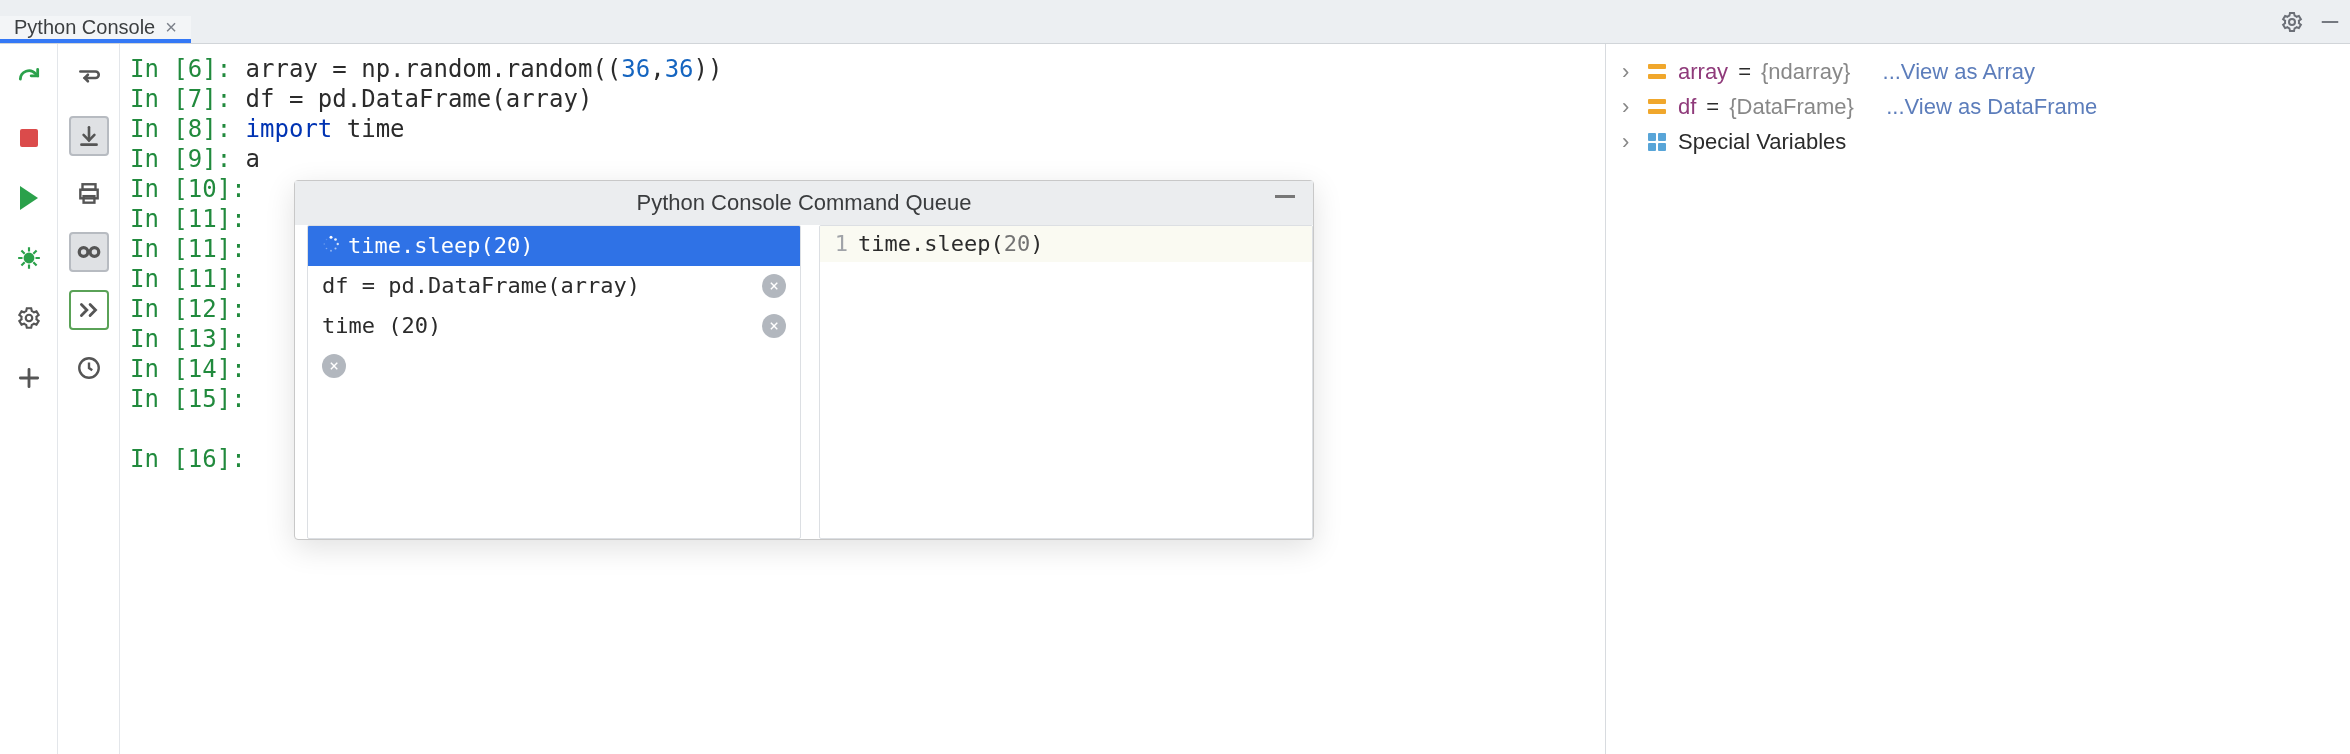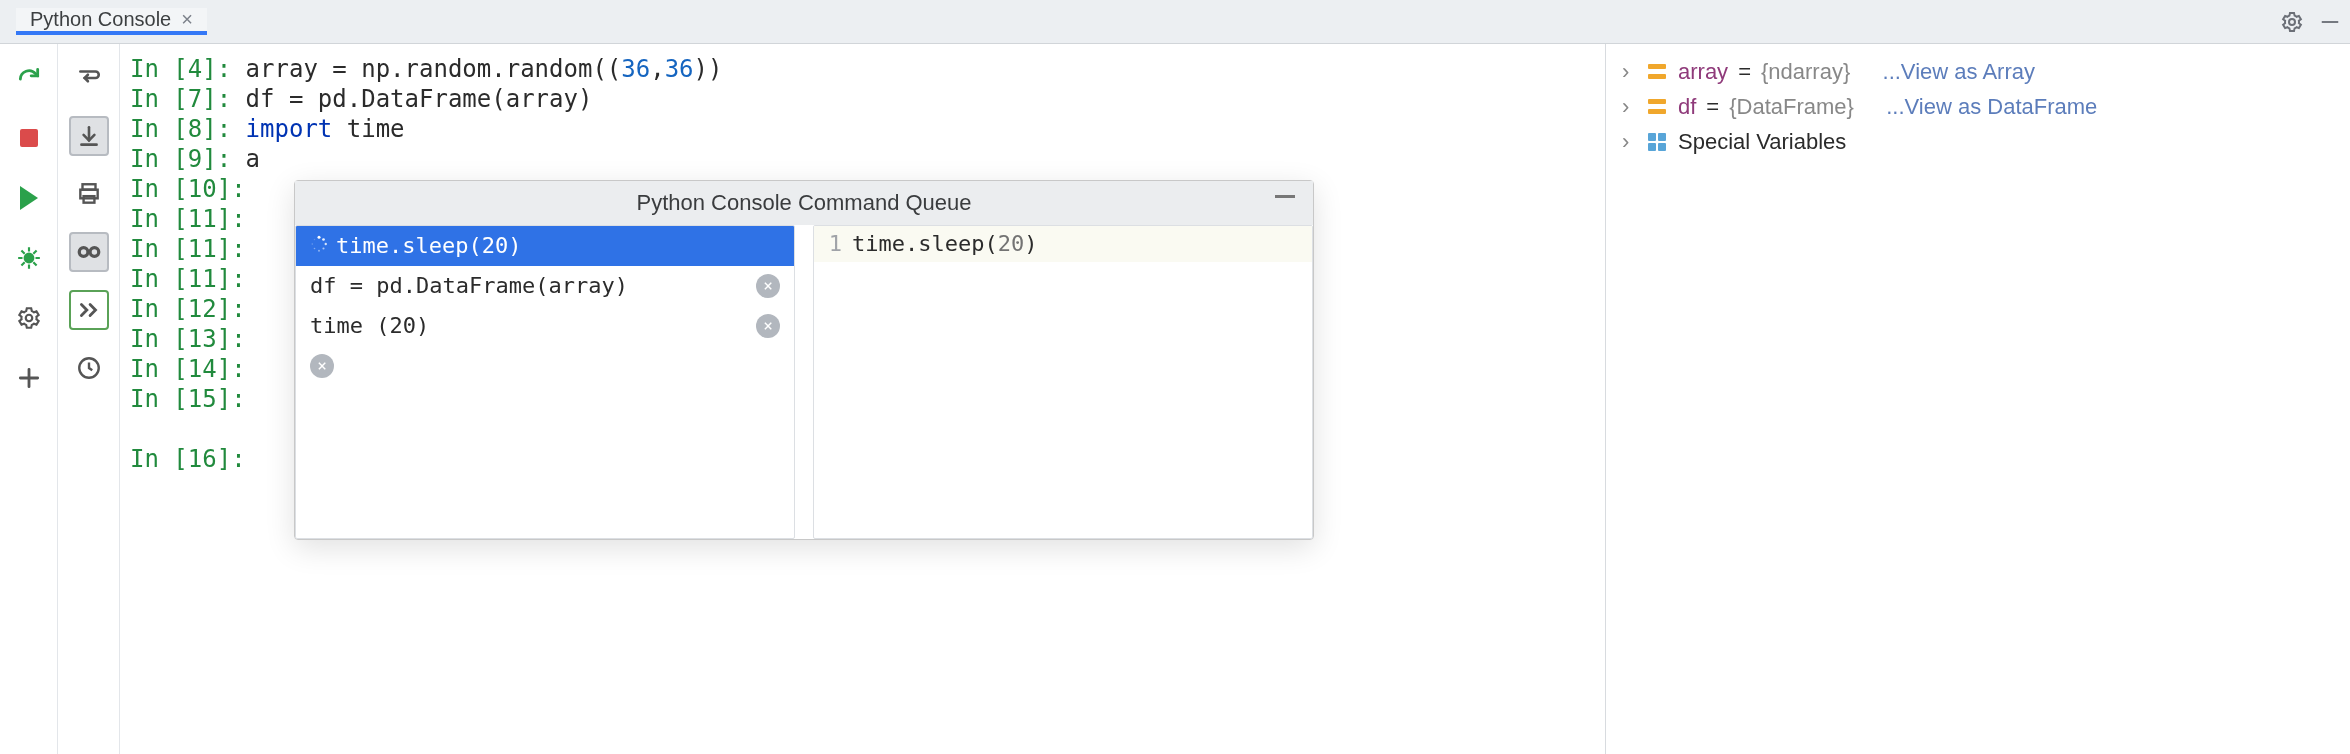--- a/index.html
+++ b/index.html
@@ -1,21 +1,21 @@
 <!DOCTYPE html>
 <html><head>
 <meta charset="utf-8">
 <style>
   * { box-sizing: border-box; margin: 0; padding: 0; }
   html, body { width: 2350px; height: 754px; font-family: "Segoe UI", "Helvetica Neue", Arial, sans-serif; font-size: 20px; color: #2b2b2b; background: #fff; overflow: hidden; }
   .root { display: flex; flex-direction: column; height: 100%; }
 
   
   .tabbar { height: 44px; background: #eceff2; border-bottom: 1px solid #d1d5d9; display: flex; align-items: stretch; justify-content: space-between; padding-right: 8px; }
-  .tabs { display: flex; align-items: center; padding-left: 16px; }
+  .tabs { display: flex; align-items: flex-end; }
   .tab { display: flex; align-items: center; padding: 0 14px; gap: 10px; border-bottom: 4px solid transparent; color: #3c3f41; background: transparent; }
   .tab.active { border-bottom-color: #3478f6; background: #f3f5f7; }
   .tab-close { color: #7c818a; cursor: pointer; }
   .tabbar-right { display: flex; align-items: center; gap: 14px; color: #6b6f77; }
   .icon { display: inline-flex; align-items: center; justify-content: center; width: 24px; height: 24px; }
   .icon svg { width: 22px; height: 22px; }
   .gear svg { width: 26px; height: 26px; }
 
   
   .main { flex: 1; display: flex; min-height: 0; }
@@ -52,21 +52,21 @@
     width: 1020px; height: 360px;
     background: #fff;
     border: 1px solid #c8c8c8;
     border-radius: 4px;
     box-shadow: 0 8px 30px rgba(0,0,0,.12);
     display: flex; flex-direction: column;
     font-family: "Segoe UI","Helvetica Neue",Arial,sans-serif;
   }
   .queue-title { height: 44px; background: #ebedef; display: flex; align-items: center; justify-content: center; position: relative; font-size: 22px; color: #3a3c3e; }
   .queue-min { position: absolute; right: 18px; top: 14px; width: 20px; height: 3px; border-top: 3px solid #777; }
-  .queue-body { flex: 1; display: flex; gap: 18px; padding: 0; }
+  .queue-body { flex: 1; display: flex; gap: 18px; padding: 0; margin-left: 12px; }
   .queue-list, .queue-preview { flex: 1; border: 1px solid #dcdfe3; border-radius: 2px; overflow: hidden; background: #fff; }
   .queue-item { display: flex; align-items: center; justify-content: space-between; height: 40px; padding: 0 14px; font-family: "Menlo","Consolas","Monaco",monospace; font-size: 22px; }
   .queue-item.selected { background: #2f72e6; color: #fff; }
   .queue-item .dismiss { width: 24px; height: 24px; border-radius: 50%; background: #b2b7be; color: #fff; display: flex; align-items: center; justify-content: center; font-size: 16px; cursor: pointer; }
   .queue-item.selected .spinner { margin-right: 8px; }
   .spinner svg { width: 18px; height: 18px; }
   .queue-preview-line { display: flex; align-items: flex-start; gap: 10px; padding: 4px 6px; font-family: "Menlo","Consolas","Monaco",monospace; font-size: 22px; background: #fafaf2; }
   .queue-preview-line .lineno { width: 22px; text-align: right; color: #a0a3a8; }
   .queue-preview-line .num { color: #737373; }
 </style>
@@ -166,21 +166,21 @@
       </div>
       <div class="gutter-btn">
         <svg viewBox="0 0 24 24" fill="none" stroke="#555" stroke-width="2.2">
             <circle cx="12" cy="12" r="9"></circle>
             <path d="M12 7v5l3 2"></path>
           </svg>
       </div>
     </div>
 
     <div class="console-pane">
-      <div class="line"><span class="prompt-in">In [4]: </span><span><span>array = np.random.random((</span><span class="num">36</span>,<span class="num">36</span><span>))</span></span></div>
+      <div class="line"><span class="prompt-in">In [6]: </span><span><span>array = np.random.random((</span><span class="num">36</span>,<span class="num">36</span><span>))</span></span></div>
       <div class="line"><span class="prompt-in">In [7]: </span><span>df = pd.DataFrame(array)</span></div>
       <div class="line"><span class="prompt-in">In [8]: </span><span><span class="kw-import">import</span> time</span></div>
       <div class="line"><span class="prompt-in">In [9]: </span><span>a</span></div>
       <div class="line"><span class="prompt-in">In [10]: </span></div>
       <div class="line"><span class="prompt-in">In [11]: </span></div>
       <div class="line"><span class="prompt-in">In [11]: </span></div>
       <div class="line"><span class="prompt-in">In [11]: </span></div>
       <div class="line"><span class="prompt-in">In [12]: </span></div>
       <div class="line"><span class="prompt-in">In [13]: </span></div>
       <div class="line"><span class="prompt-in">In [14]: </span></div>

